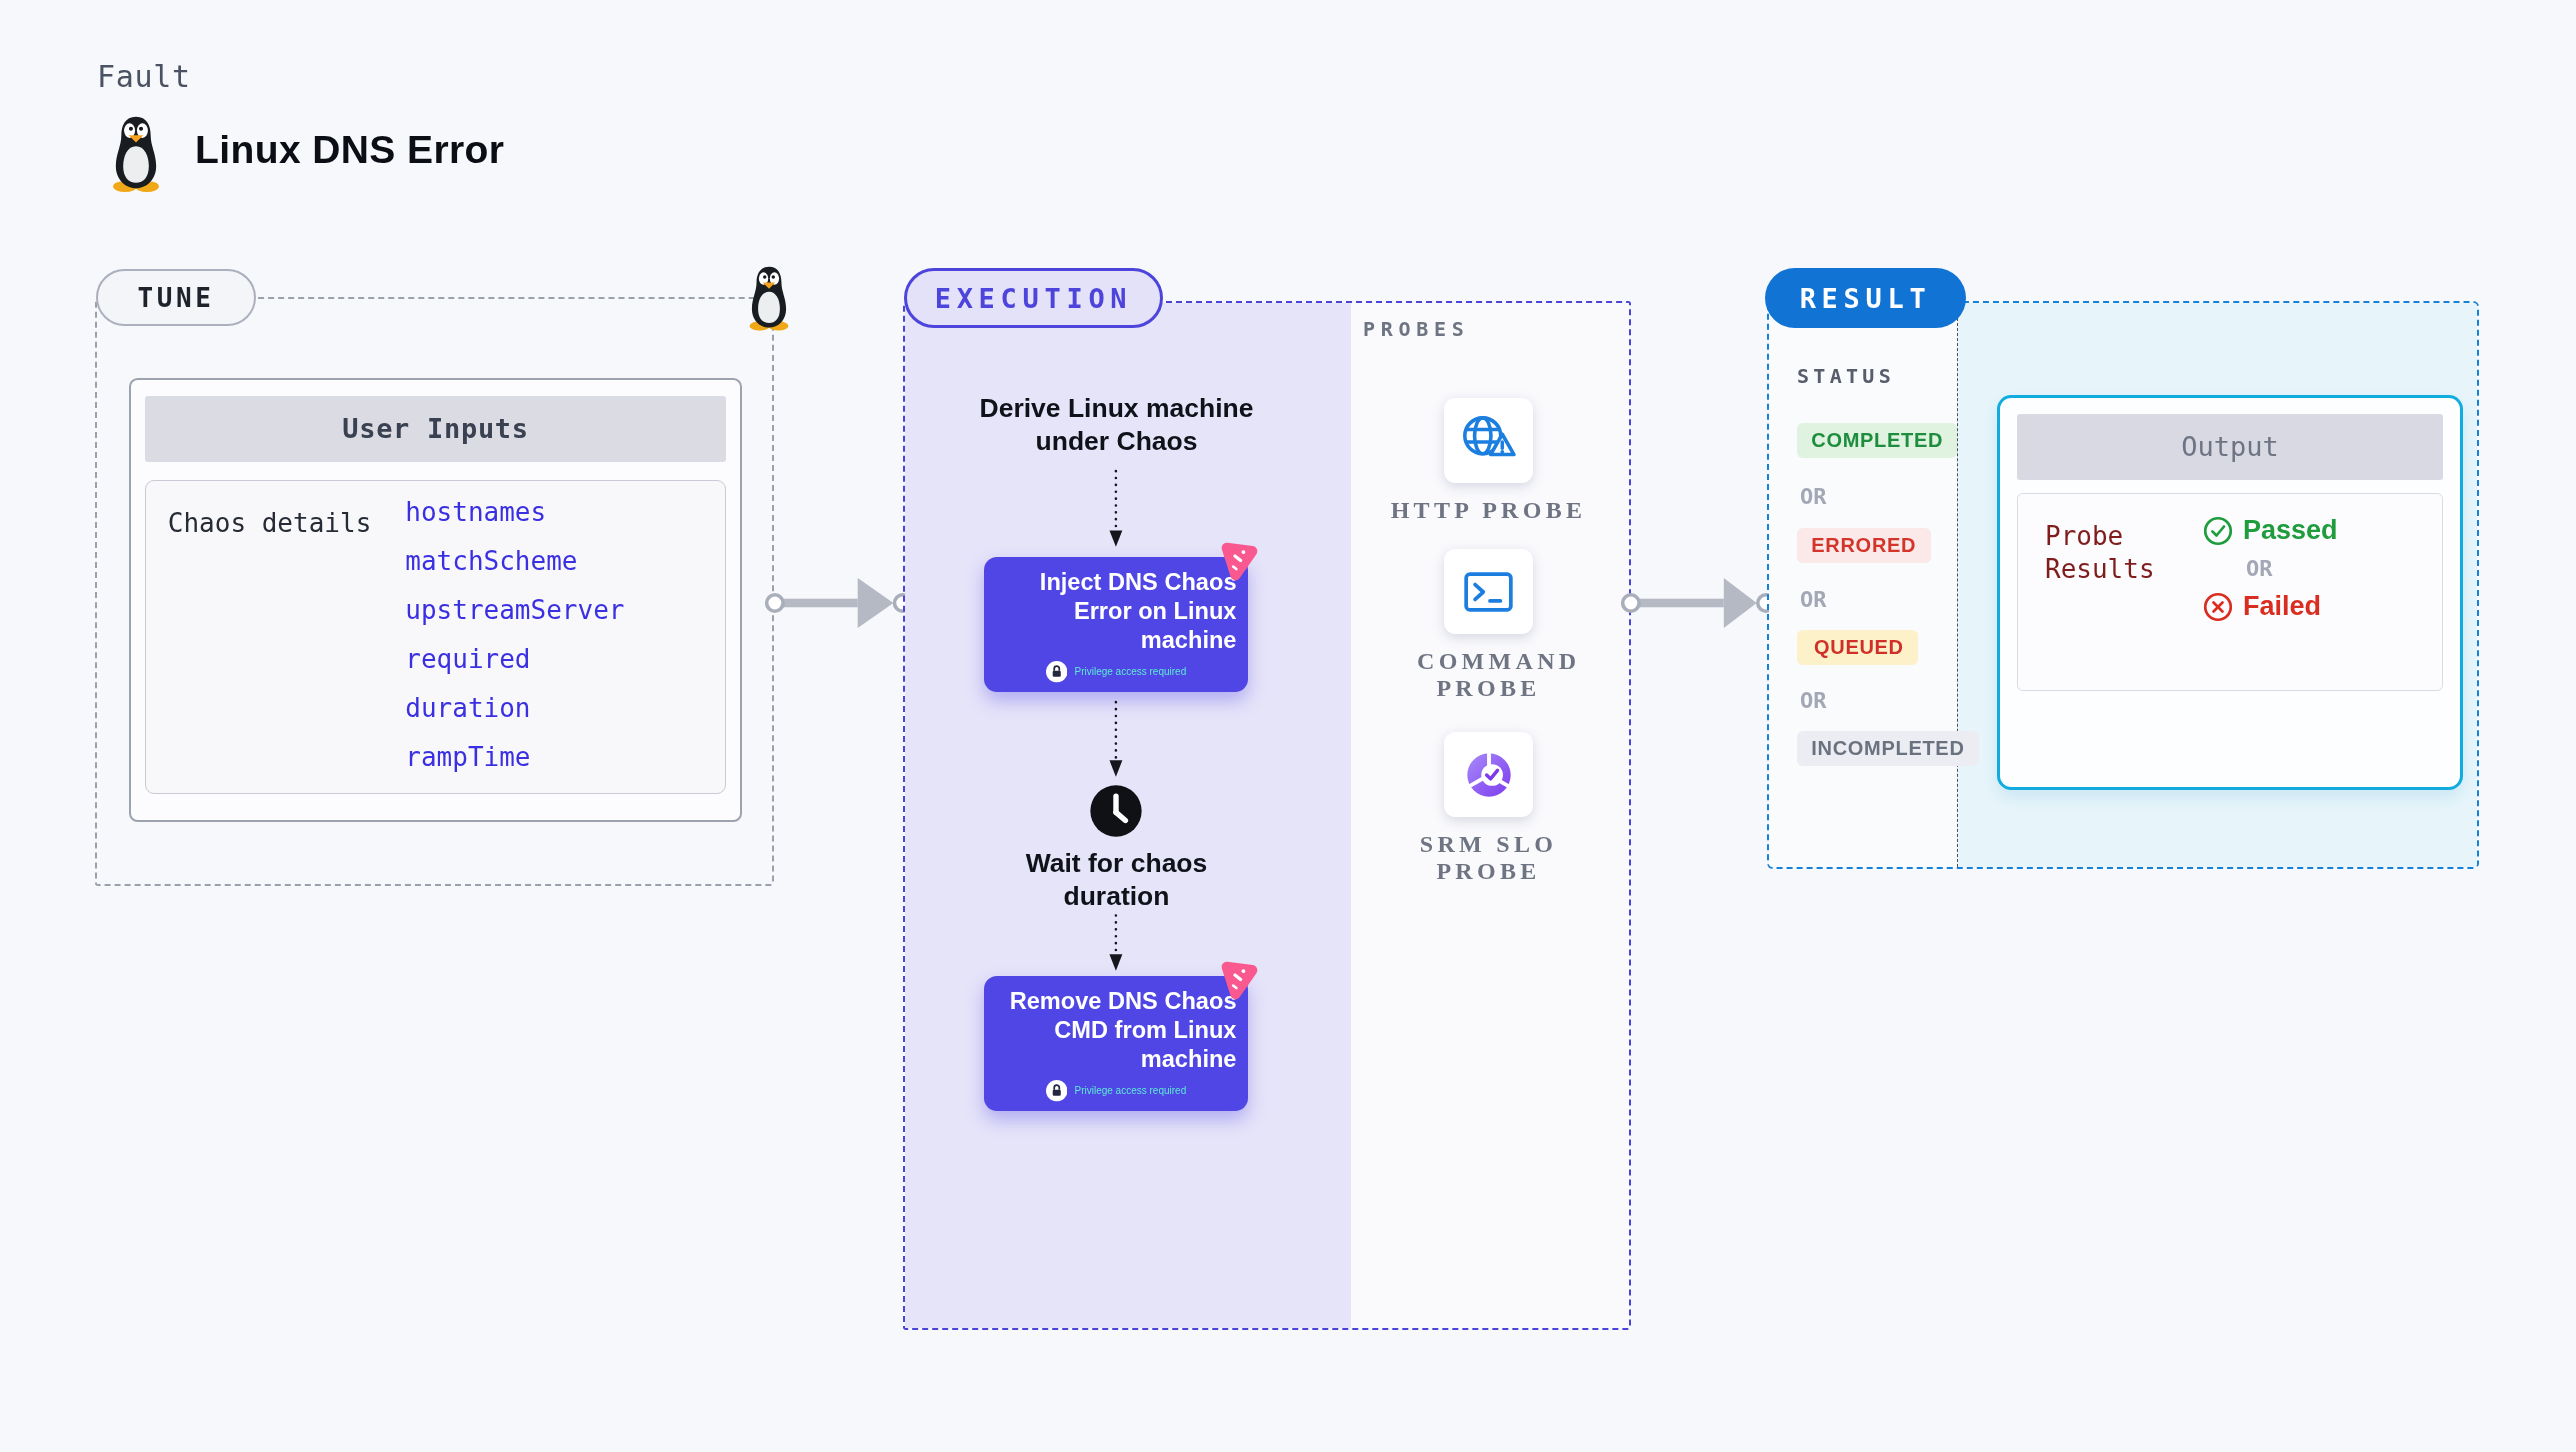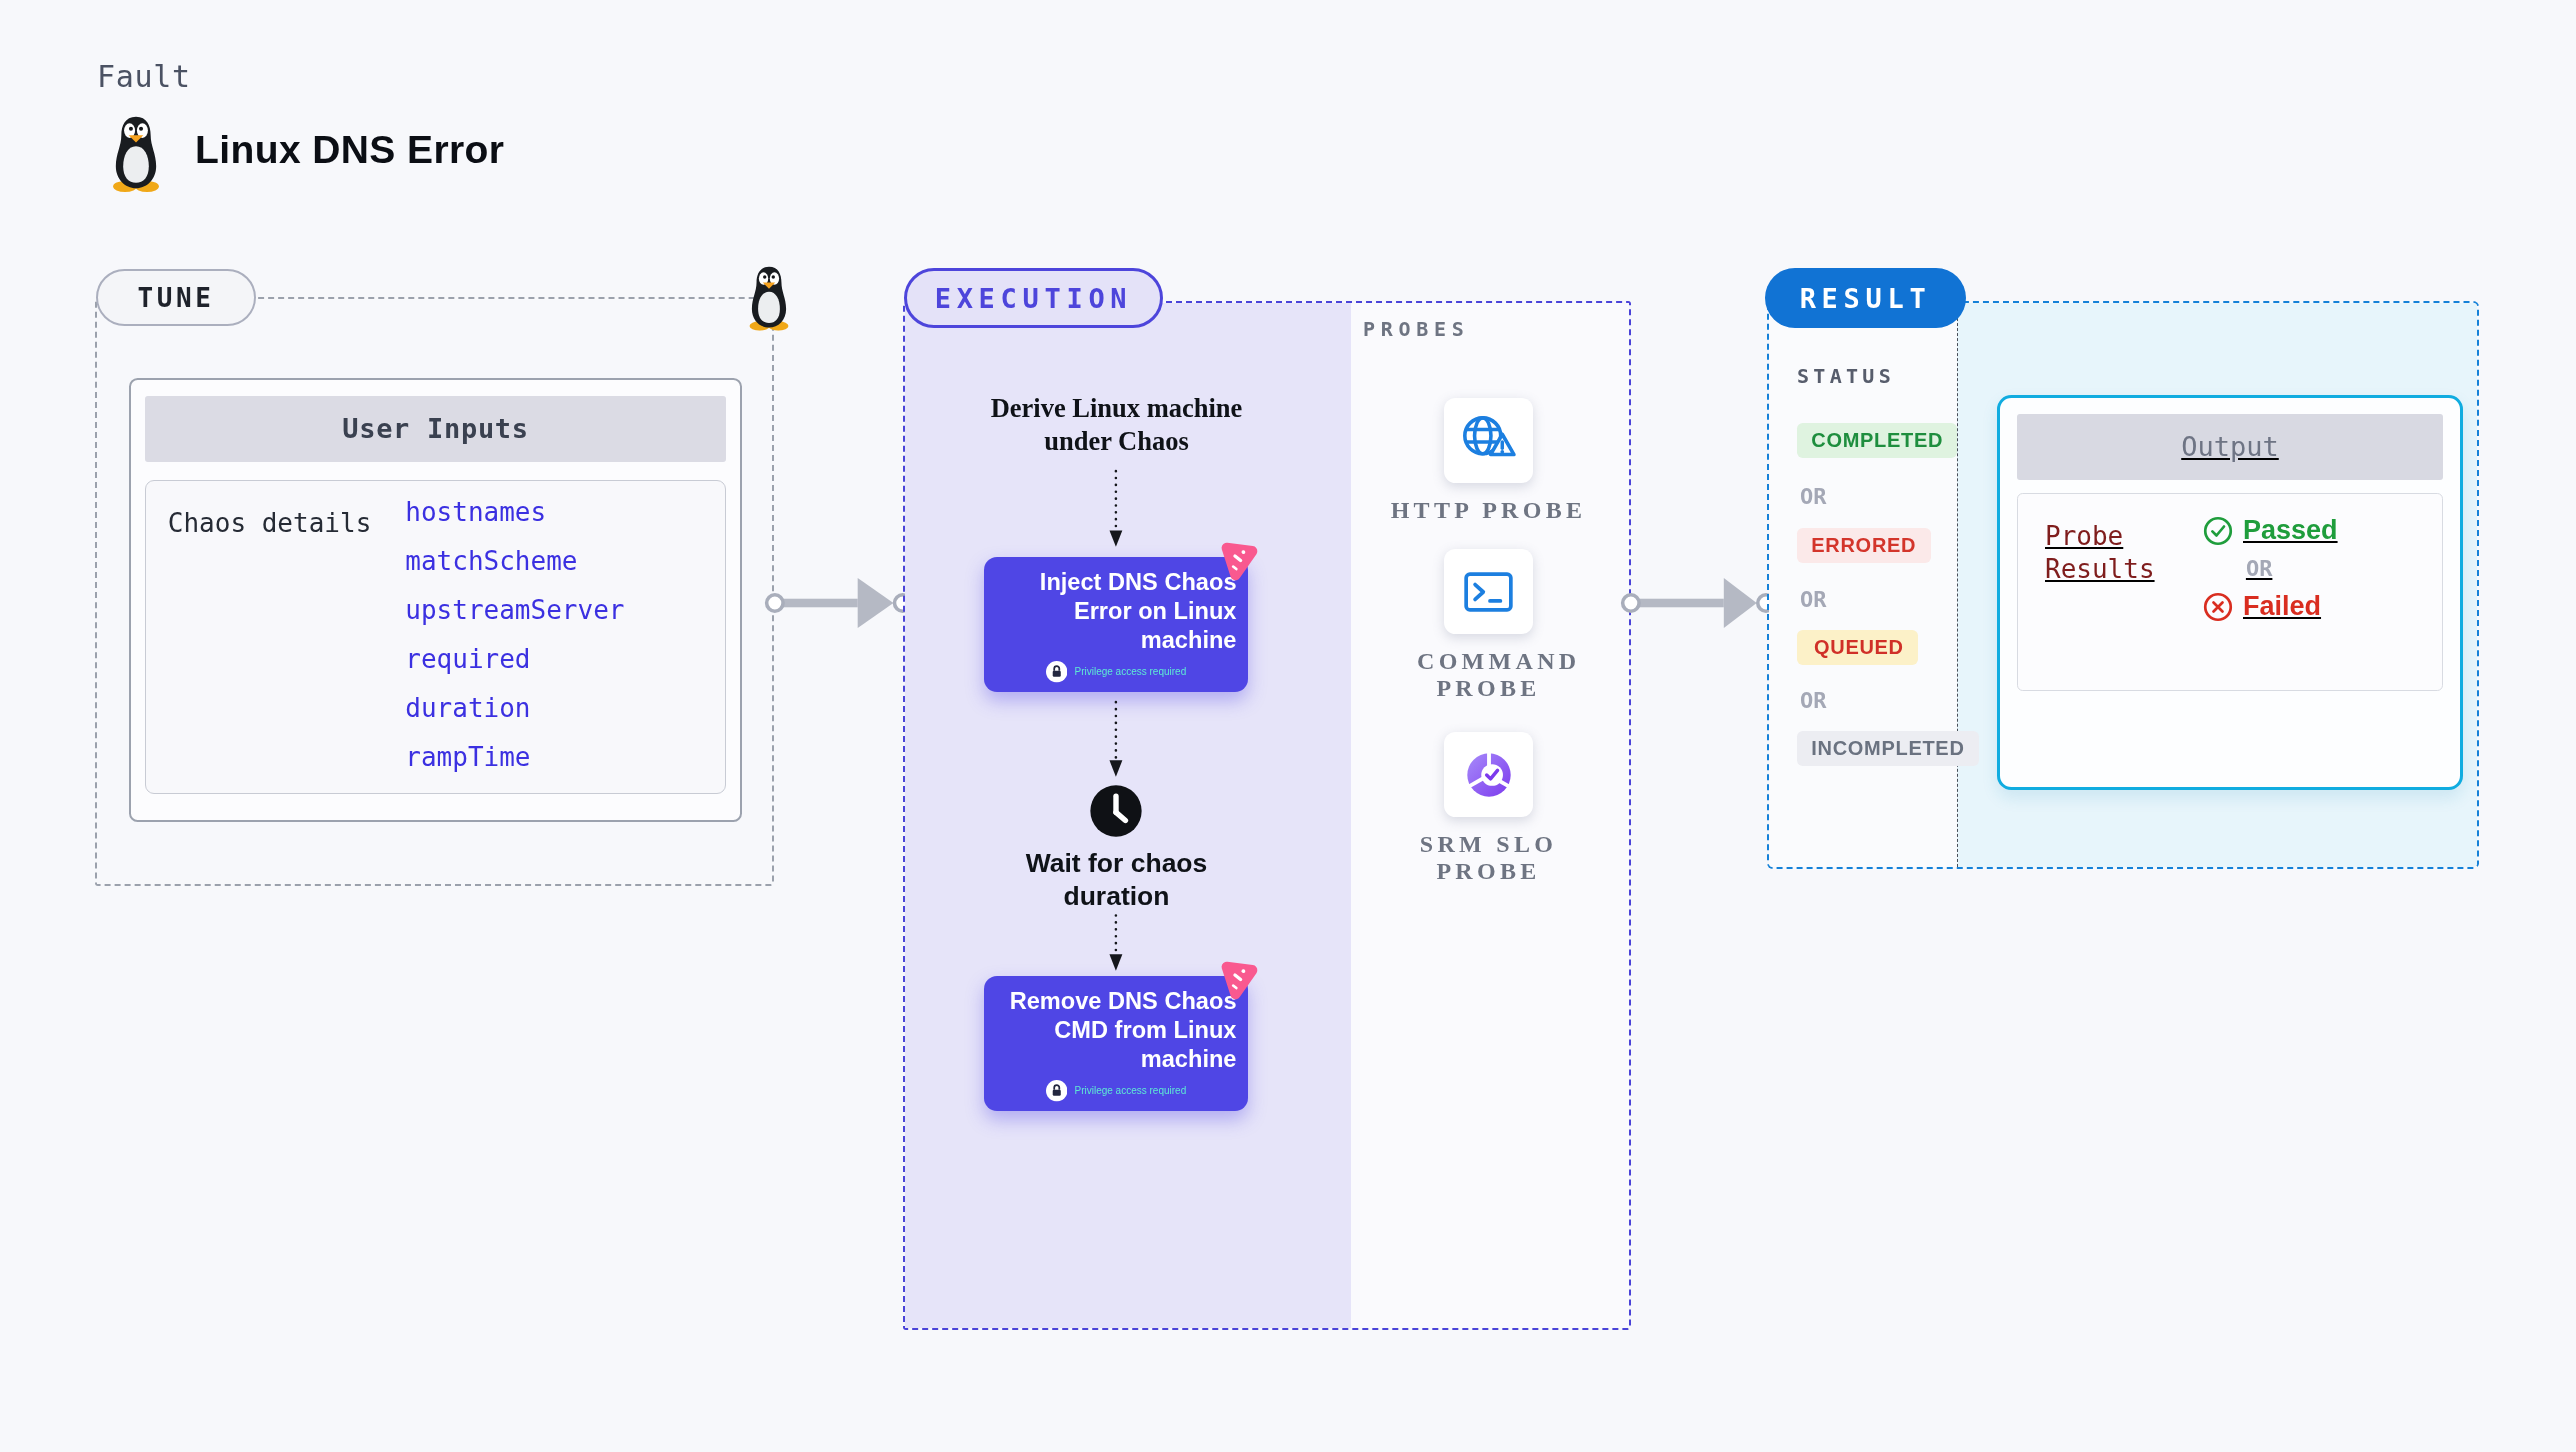--- a/index.html
+++ b/index.html
@@ -40,21 +40,21 @@
   .ui-value { font-size:26px; line-height:29px; color:#3B30E1; margin-bottom:20px; }
 
   
   .exec-box { left:903px; top:301px; width:728px; height:1029px;
               border:2.1px dashed #4A43D8; border-radius:2.9px; overflow:hidden; }
   .exec-bg-left  { position:absolute; left:0; top:0; bottom:0; width:446px; background:#E6E4F9; }
   .exec-bg-right { position:absolute; left:446px; top:0; bottom:0; right:0; background:#FAFAFD; }
   .probes-label { left:1363px; top:317px; font-size:20px; font-weight:700;
                   letter-spacing:5.7px; color:#6E7482; }
   .flow-caption { text-align:center; font-size:26.5px; font-weight:700; line-height:33px; color:#0F1218; }
-  .derive-caption { left:966px; top:392px; width:301px;font-family:Liberation Serif, serif; }
+  .derive-caption { left:966px; top:392px; width:301px; }
   .wait-caption   { left:973px; top:847px; width:287px; }
   .chaos-btn { background:#4F46E5; border-radius:13px; color:#fff; display:flex; flex-direction:column;
                align-items:center; justify-content:center; padding:8.6px 11.5px 7.2px;
                box-shadow:0 8.6px 18.6px rgba(79,70,229,.35); }
   .btn-inject { left:984px; top:557px; width:264px; height:135px; }
   .btn-remove { left:984px; top:976px; width:264px; height:135px; }
   .btn-title { font-size:23.6px; line-height:29px; font-weight:700; text-align:right; }
   .priv-row { display:flex; align-items:center; gap:7.2px; margin-top:6.4px; }
   .priv-row svg { width:21.5px; height:21.5px; }
   .priv-text { font-size:10px; color:#5eead4; }
@@ -78,21 +78,21 @@
            font-size:20px; font-weight:700; letter-spacing:0.7px; }
   .st-completed   { color:#1E8E3E; background:#DFF3E0; }
   .st-errored     { color:#D3352B; background:#FBE9E9; }
   .st-queued      { color:#D03028; background:#FCF1C8;padding-left:17px; }
   .st-incompleted { color:#6A7280; background:#ECEDF2; }
   .or { font-family:"DejaVu Sans Mono","Liberation Mono",monospace; font-size:22px;
         font-weight:700; color:#A4A8B6; padding-left:2.9px; }
 
   .output-card { left:1997px; top:395px; width:466px; height:395px; background:#FDFEFF;
                  border:3.6px solid #10ACE0; border-radius:14.3px; padding:15.8px 17px;
-                 box-shadow:0 7.2px 15.8px rgba(20,130,180,.12); z-index:2;text-decoration:underline; }
+                 box-shadow:0 7.2px 15.8px rgba(20,130,180,.12); z-index:2; }
   .out-head { height:66px; background:#D8D9E2; border-radius:2.9px; display:flex; align-items:center;
               justify-content:center; font-size:27px; font-weight:500; color:#6E7484; }
   .out-row { border:1.4px solid #D8DBE2; border-radius:5.7px; background:#FCFCFE; }
   .out-row1 { margin-top:14.3px; height:66px; display:flex; align-items:center; }
   .metrics-label { margin-left:27px; width:152px; font-size:26px; color:#262B35; }
   .metrics-value { font-size:26px; color:#3F36E6; }
   .out-row2 { margin-top:13px; height:198px; display:flex; }
   .pr-label { margin:26px 0 0 27px; width:158px; font-size:26px; line-height:33px; color:#7f1d1d; }
   .pr-right { margin-top:21.5px; display:flex; flex-direction:column; }
   .pr-line { display:flex; align-items:center; gap:10px; }

